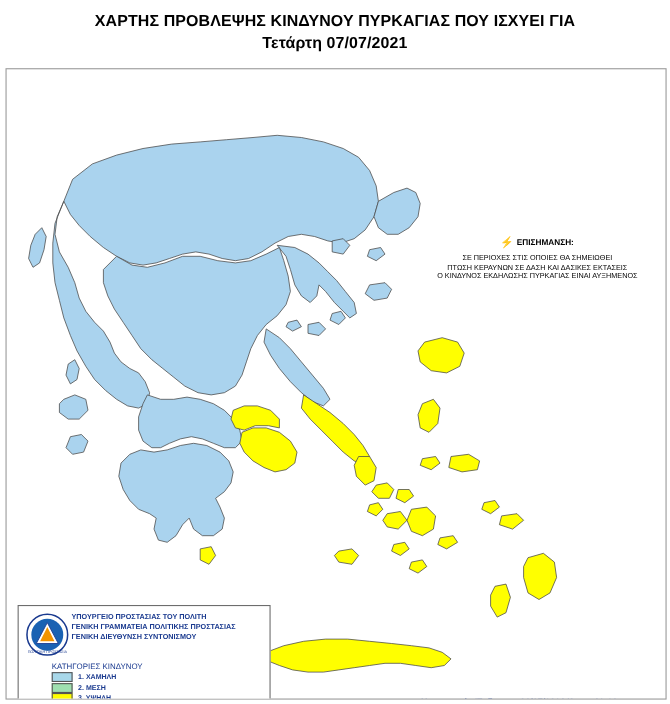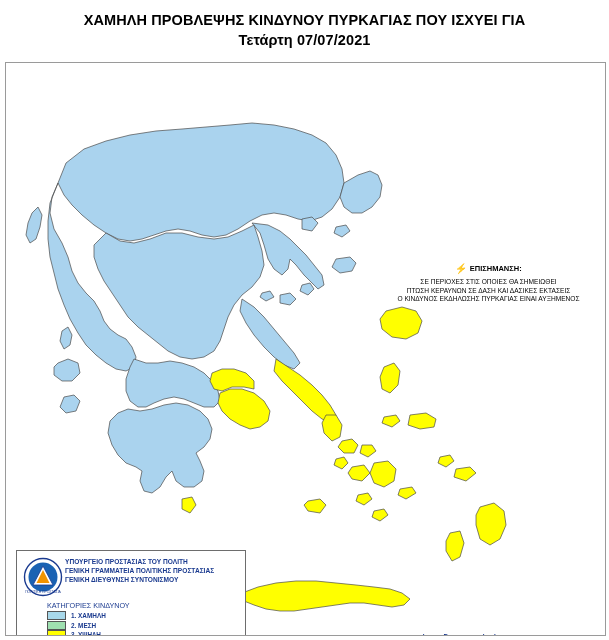--- a/index.html
+++ b/index.html
@@ -30,21 +30,20 @@
     border:1px solid #9a9a9a;
     background:#ffffff;
     overflow:hidden;
   }
   .map-svg{position:absolute;left:0;top:0;}
 
   
   .note{
     position:absolute;left:370px;top:152px;width:225px;
     text-align:center;
-    margin-top:48px;
   }
   .note-head{
     font-size:7.5px;font-weight:bold;color:#000;
     margin-bottom:4px;
   }
   .note-bolt{
     font-size:10px;vertical-align:-1px;margin-right:2px;
   }
   .note-body{
     font-size:6.6px;line-height:8.6px;color:#000;
@@ -90,21 +89,21 @@
     font-size:8.2px;line-height:11.4px;color:#1a3a8f;font-weight:bold;
   }
   .footer div{white-space:nowrap;}
 </style>
 </head>
 <body>
 
 <div class="page">
 
   <div class="title">
-    <span>ΧΑΜΗΛΗ ΠΡΟΒΛΕΨΗΣ ΚΙΝΔΥΝΟΥ ΠΥΡΚΑΓΙΑΣ ΠΟΥ ΙΣΧΥΕΙ ΓΙΑ</span>
+    <span>ΧΑΡΤΗΣ ΠΡΟΒΛΕΨΗΣ ΚΙΝΔΥΝΟΥ ΠΥΡΚΑΓΙΑΣ ΠΟΥ ΙΣΧΥΕΙ ΓΙΑ</span>
     <span class="l2">Τετάρτη 07/07/2021</span>
   </div>
 
   <div class="map-frame">
     <svg class="map-svg" width="599" height="572" viewBox="0 0 599 572">
       <g stroke="#4a4a4a" stroke-width="0.7" stroke-linejoin="round">
 
         <path fill="#aad3ee" d="M52,120 L60,100 L78,86 L100,78 L124,72 L150,68 L176,66 L200,64 L224,62
              L246,60 L268,62 L288,66 L306,72 L320,80 L330,92 L336,106 L338,120
              L334,134 L326,146 L316,154 L304,158 L292,156 L280,152 L268,150

